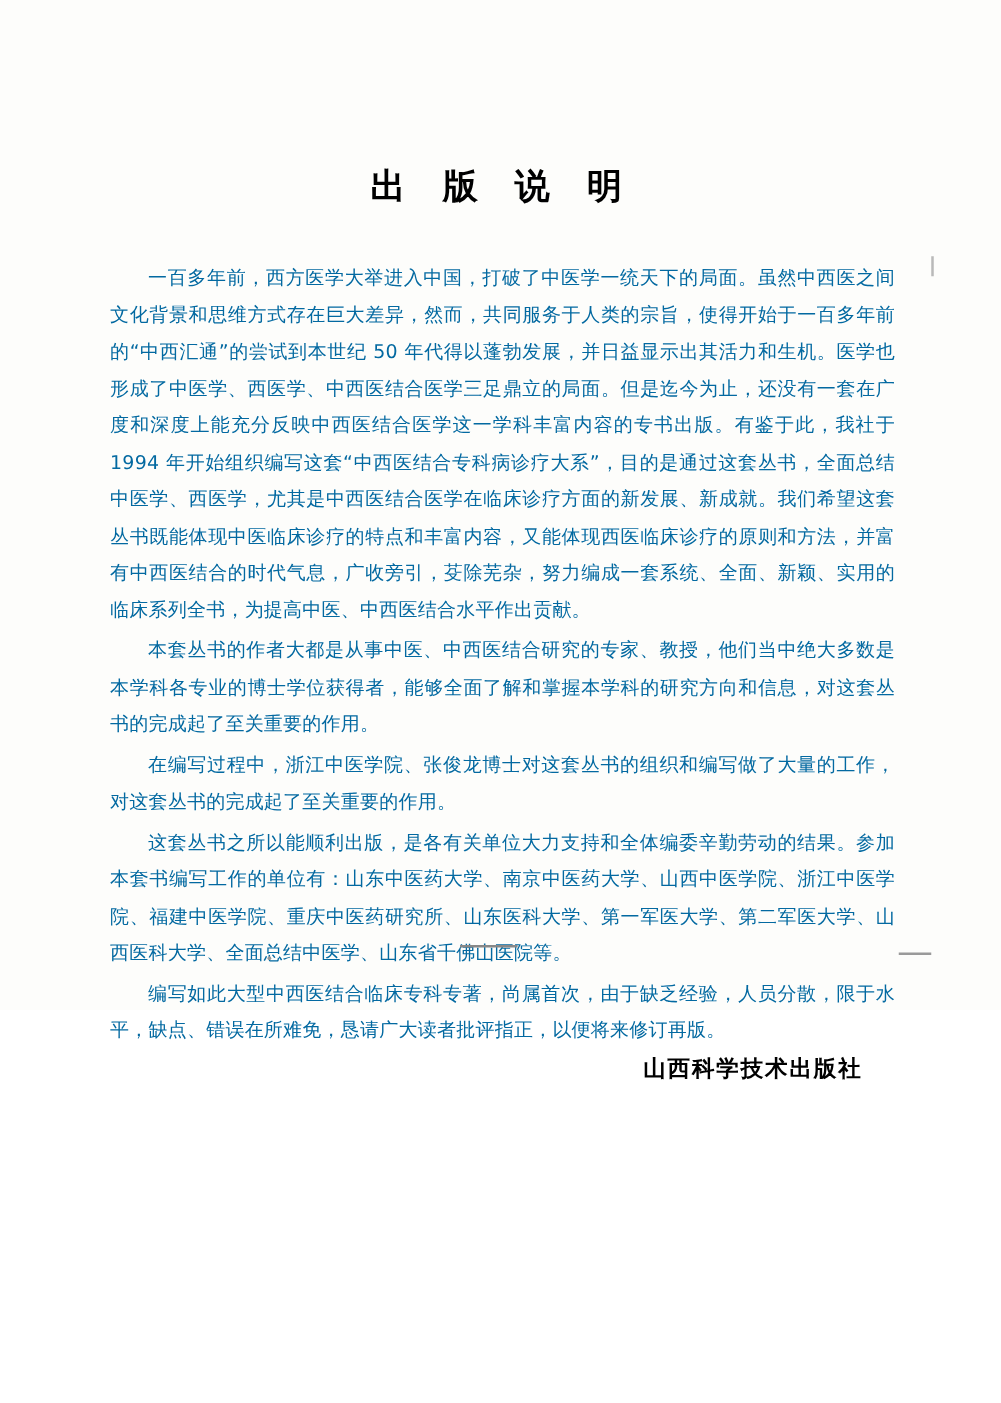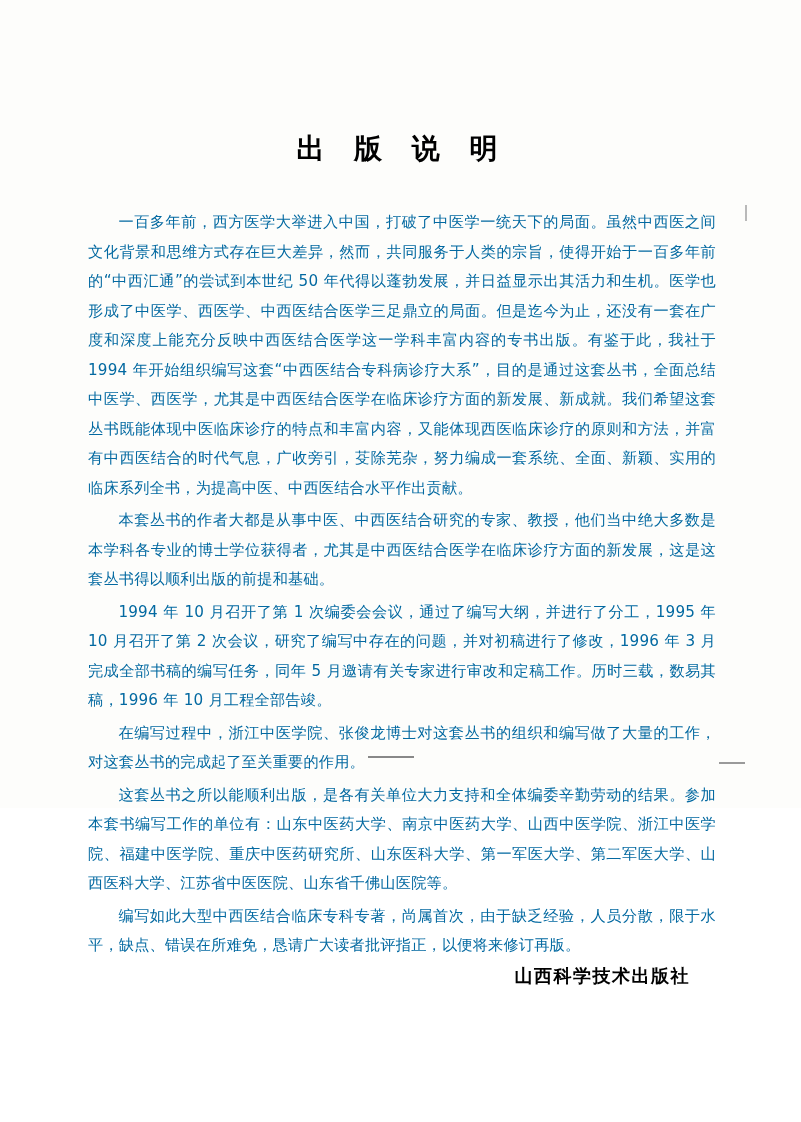--- a/index.html
+++ b/index.html
@@ -98,24 +98,23 @@
 </head>
 <body>
 
 <div class="page">
 
   <div class="content">
 
     <h1 class="doc-title">出 版 说 明</h1>
 
     <p class="para">一百多年前，西方医学大举进入中国，打破了中医学一统天下的局面。虽然中西医之间文化背景和思维方式存在巨大差异，然而，共同服务于人类的宗旨，使得开始于一百多年前的“中西汇通”的尝试到本世纪 50 年代得以蓬勃发展，并日益显示出其活力和生机。医学也形成了中医学、西医学、中西医结合医学三足鼎立的局面。但是迄今为止，还没有一套在广度和深度上能充分反映中西医结合医学这一学科丰富内容的专书出版。有鉴于此，我社于 1994 年开始组织编写这套“中西医结合专科病诊疗大系”，目的是通过这套丛书，全面总结中医学、西医学，尤其是中西医结合医学在临床诊疗方面的新发展、新成就。我们希望这套丛书既能体现中医临床诊疗的特点和丰富内容，又能体现西医临床诊疗的原则和方法，并富有中西医结合的时代气息，广收旁引，芟除芜杂，努力编成一套系统、全面、新颖、实用的临床系列全书，为提高中医、中西医结合水平作出贡献。</p>
-    <p class="para">本套丛书的作者大都是从事中医、中西医结合研究的专家、教授，他们当中绝大多数是本学科各专业的博士学位获得者，尤其是中西医结合医学在临床诊疗方面的新发展，这是这套丛书得以顺利出版的前提和基础。</p>
-    <p class="para">1994 年 10 月召开了第 1 次编委会会议，通过了编写大纲，并进行了分工，1995 年 10 月召开了第 2 次会议，研究了编写中存在的问题，并对初稿进行了修改，1996 年 3 月完成全部书稿的编写任务，同年 5 月邀请有关专家进行审改和定稿工作。历时三载，数易其稿，1996 年 10 月工程全部告竣。</p>
+    <p class="para">本套丛书的作者大都是从事中医、中西医结合研究的专家、教授，他们当中绝大多数是本学科各专业的博士学位获得者，能够全面了解和掌握本学科的研究方向和信息，对这套丛书的完成起了至关重要的作用。</p>
     <p class="para">在编写过程中，浙江中医学院、张俊龙博士对这套丛书的组织和编写做了大量的工作，对这套丛书的完成起了至关重要的作用。</p>
-    <p class="para">这套丛书之所以能顺利出版，是各有关单位大力支持和全体编委辛勤劳动的结果。参加本套书编写工作的单位有：山东中医药大学、南京中医药大学、山西中医学院、浙江中医学院、福建中医学院、重庆中医药研究所、山东医科大学、第一军医大学、第二军医大学、山西医科大学、江苏省中医医院、山东省千佛山医院等。</p>
+    <p class="para">这套丛书之所以能顺利出版，是各有关单位大力支持和全体编委辛勤劳动的结果。参加本套书编写工作的单位有：山东中医药大学、南京中医药大学、山西中医学院、浙江中医学院、福建中医学院、重庆中医药研究所、山东医科大学、第一军医大学、第二军医大学、山西医科大学、全面总结中医学、山东省千佛山医院等。</p>
     <p class="para">编写如此大型中西医结合临床专科专著，尚属首次，由于缺乏经验，人员分散，限于水平，缺点、错误在所难免，恳请广大读者批评指正，以便将来修订再版。</p>
 
     <div class="signature">山西科学技术出版社</div>
 
   </div>
 
   <div class="footer-marks">
     <div class="footer-dash"></div>
     <div class="footer-dot-left"></div>
     <div class="footer-dot-right"></div>

